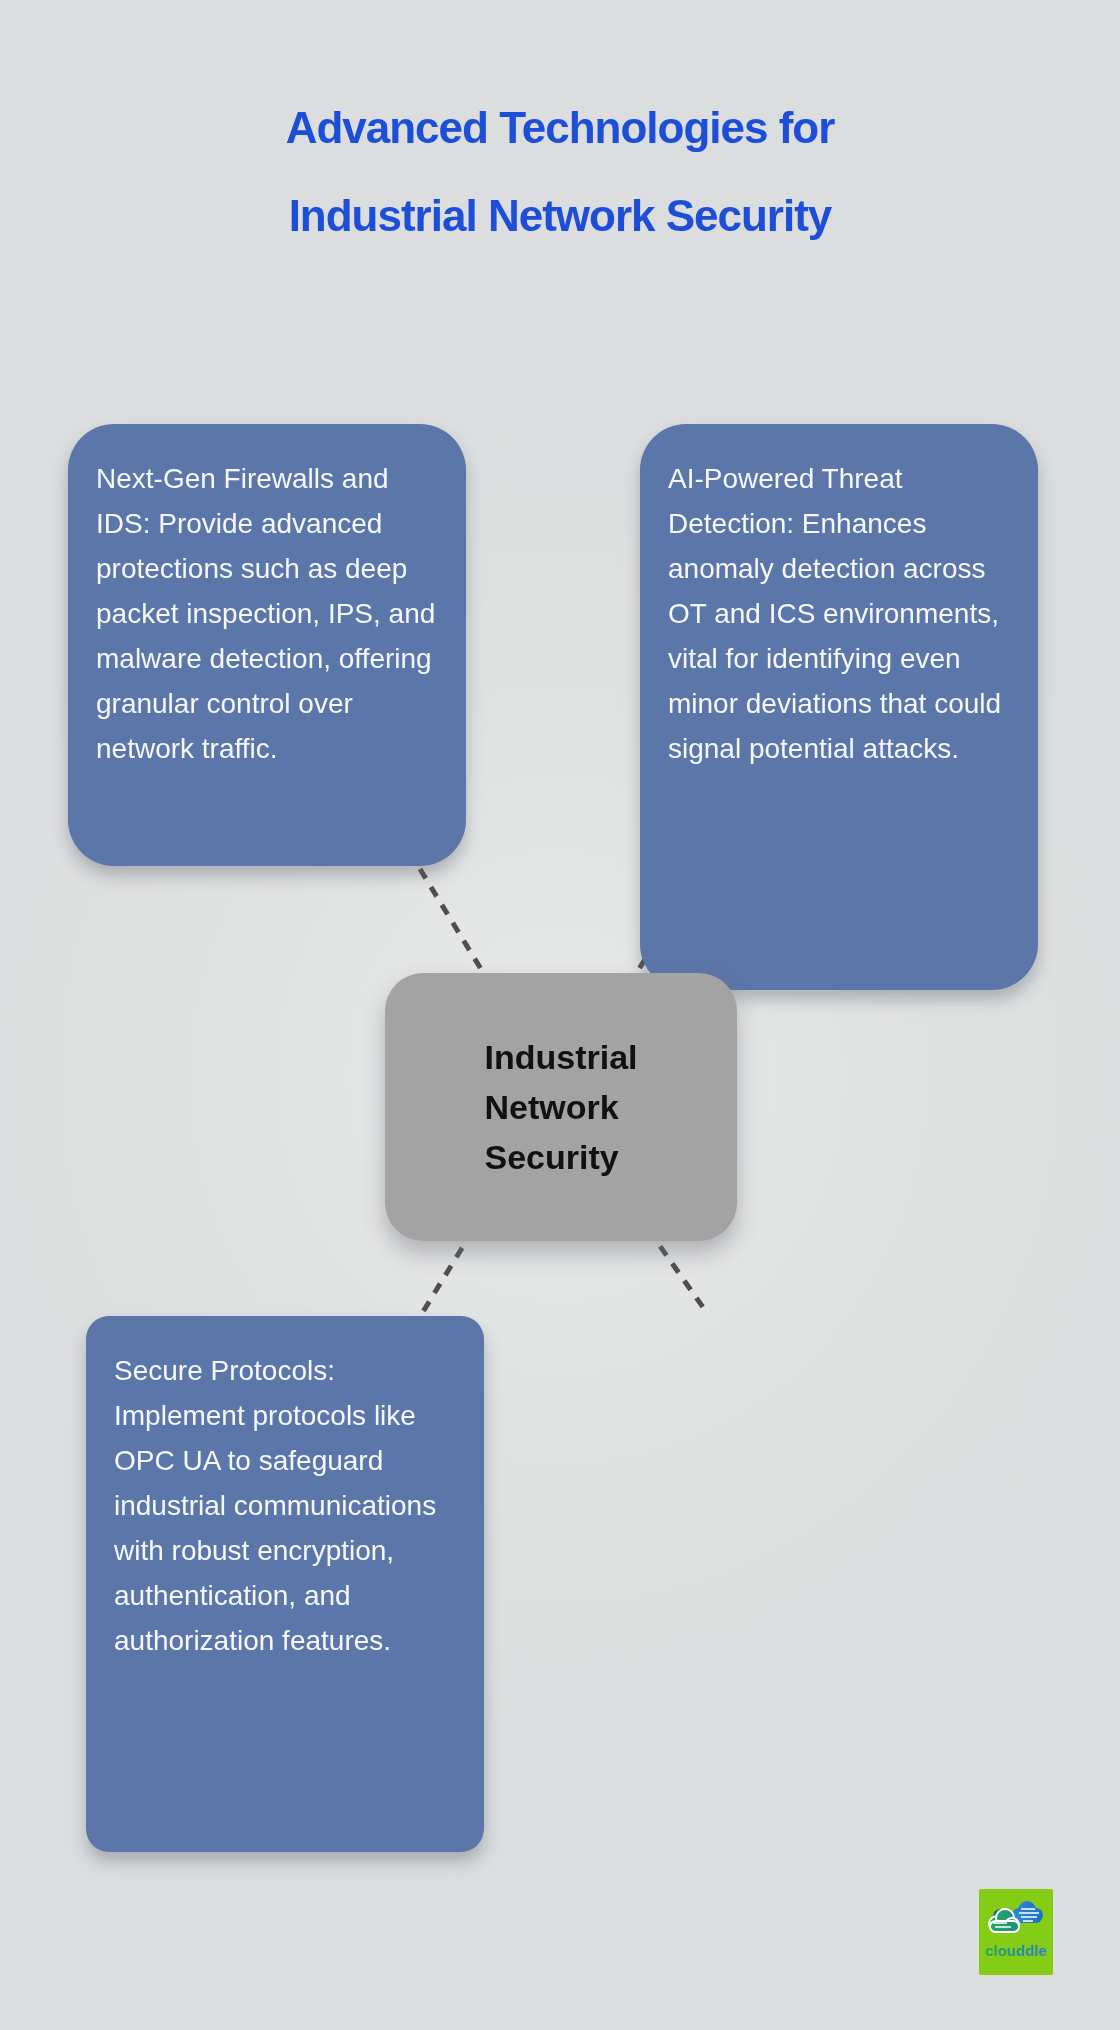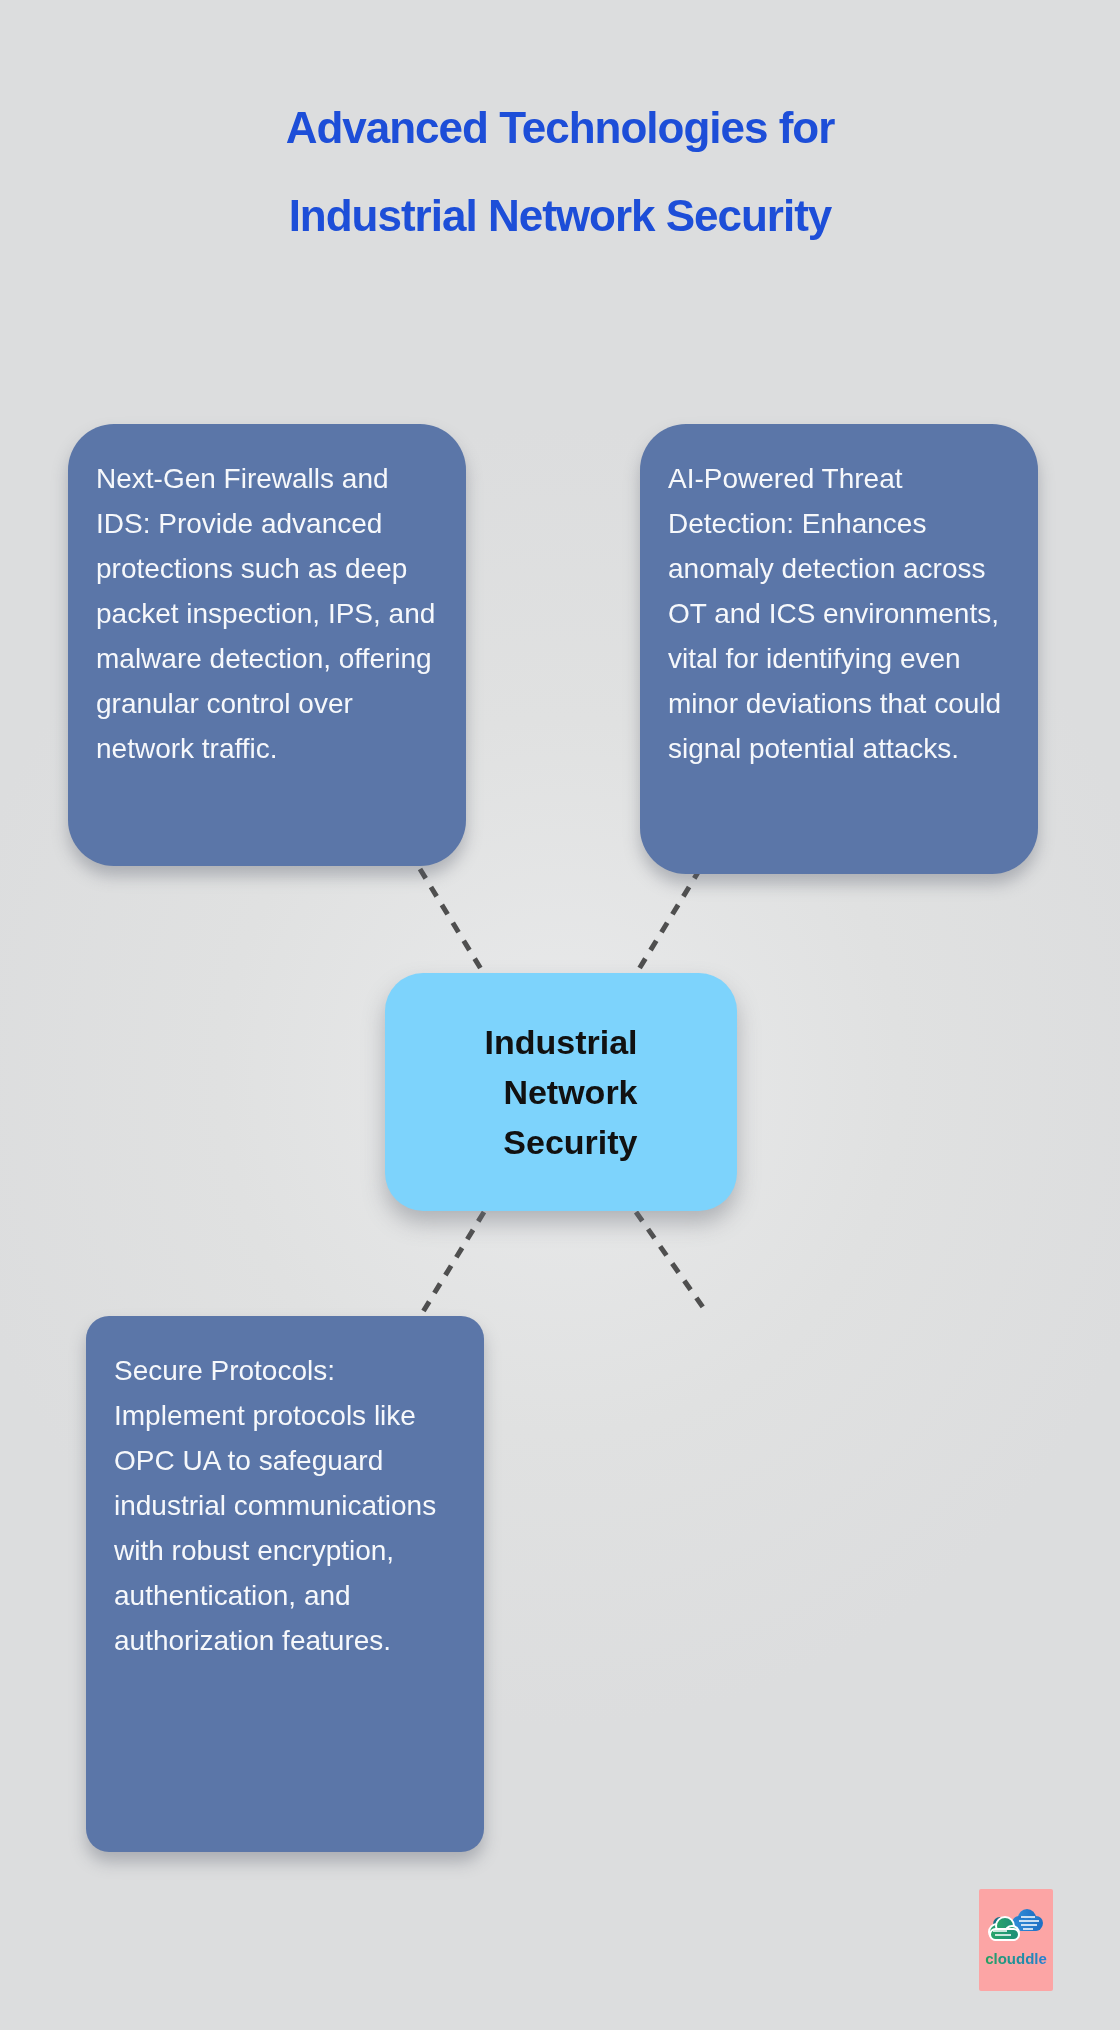--- a/index.html
+++ b/index.html
@@ -50,51 +50,51 @@
     padding: 32px 24px 28px 28px;
   }
   .card p {
     margin: 0;
     color: #f6f8fb;
     font-size: 28px;
     line-height: 45px;
     font-weight: normal;
   }
   .card-top-left    { left: 68px;  top: 424px;  height: 442px; }
-  .card-top-right   { left: 640px; top: 424px;  height: 450px; }
+  .card-top-right   { left: 640px; top: 424px;  height: 566px; }
   .card-bottom-left { left: 86px;  top: 1316px; height: 536px; border-radius: 23px; }
   .card-bottom-right{ left: 640px; top: 1316px; height: 366px; }
   .center-node {
     position: absolute;
     left: 385px;
     top: 973px;
     width: 352px;
-    height: 238px;
-    background: #7dd3fc;
+    height: 268px;
+    background: #a3a3a3;
     border-radius: 38px;
     box-shadow: 0 12px 22px rgba(110, 115, 125, 0.45);
     display: flex;
     align-items: center;
     justify-content: center;
-    text-align: right;
+    text-align: left;
   }
   .center-node .label {
     font-size: 34px;
     line-height: 50px;
     font-weight: bold;
     color: #111111;
     white-space: pre-line;
   }
   .logo-badge {
     position: absolute;
     left: 979px;
     top: 1889px;
     width: 74px;
-    height: 102px;
-    background: #fca5a5;
+    height: 86px;
+    background: #84cc16;
     border-radius: 2px;
     display: flex;
     flex-direction: column;
     align-items: center;
     justify-content: center;
   }
 </style>
 </head>
 <body>
 

